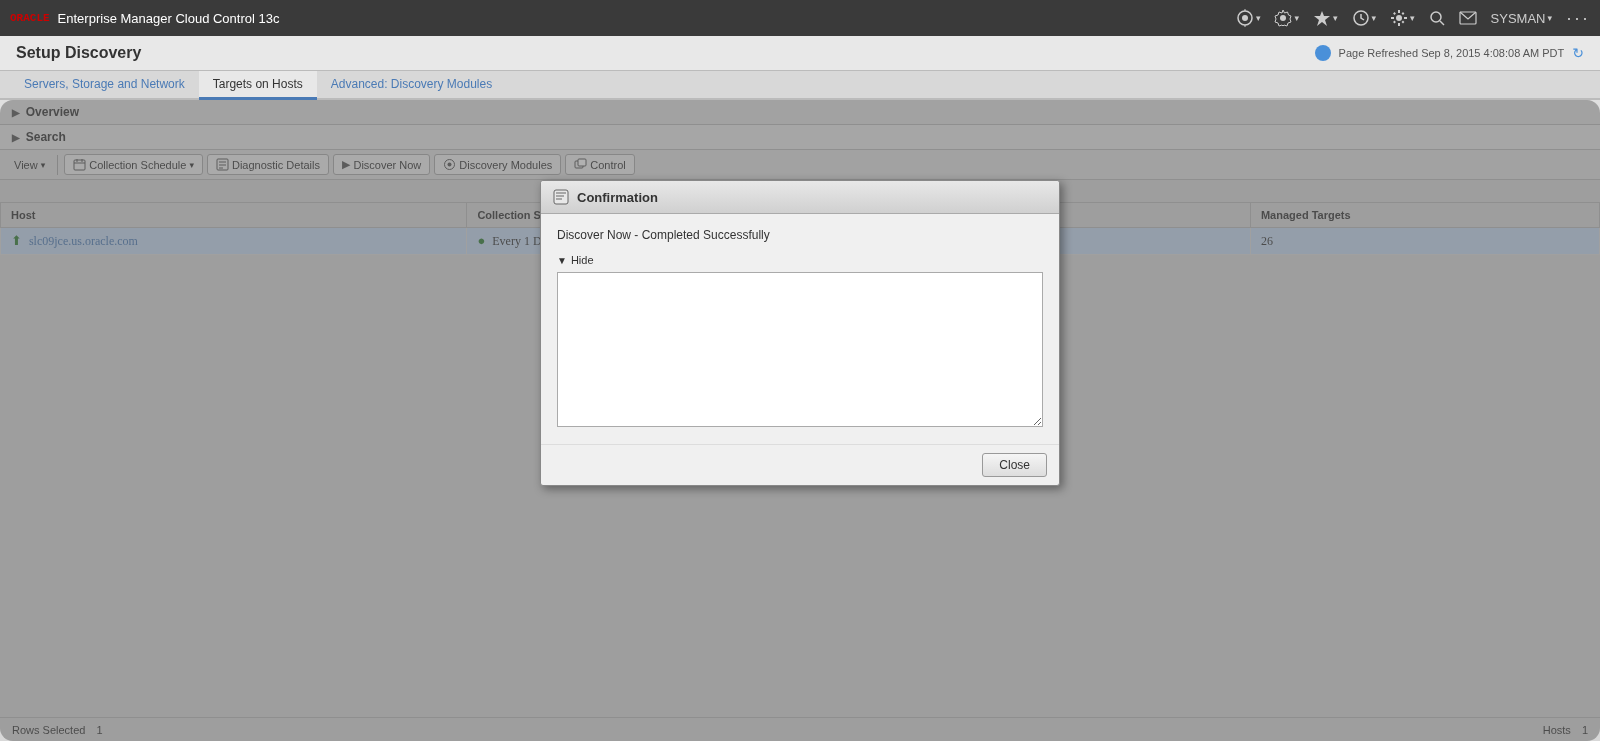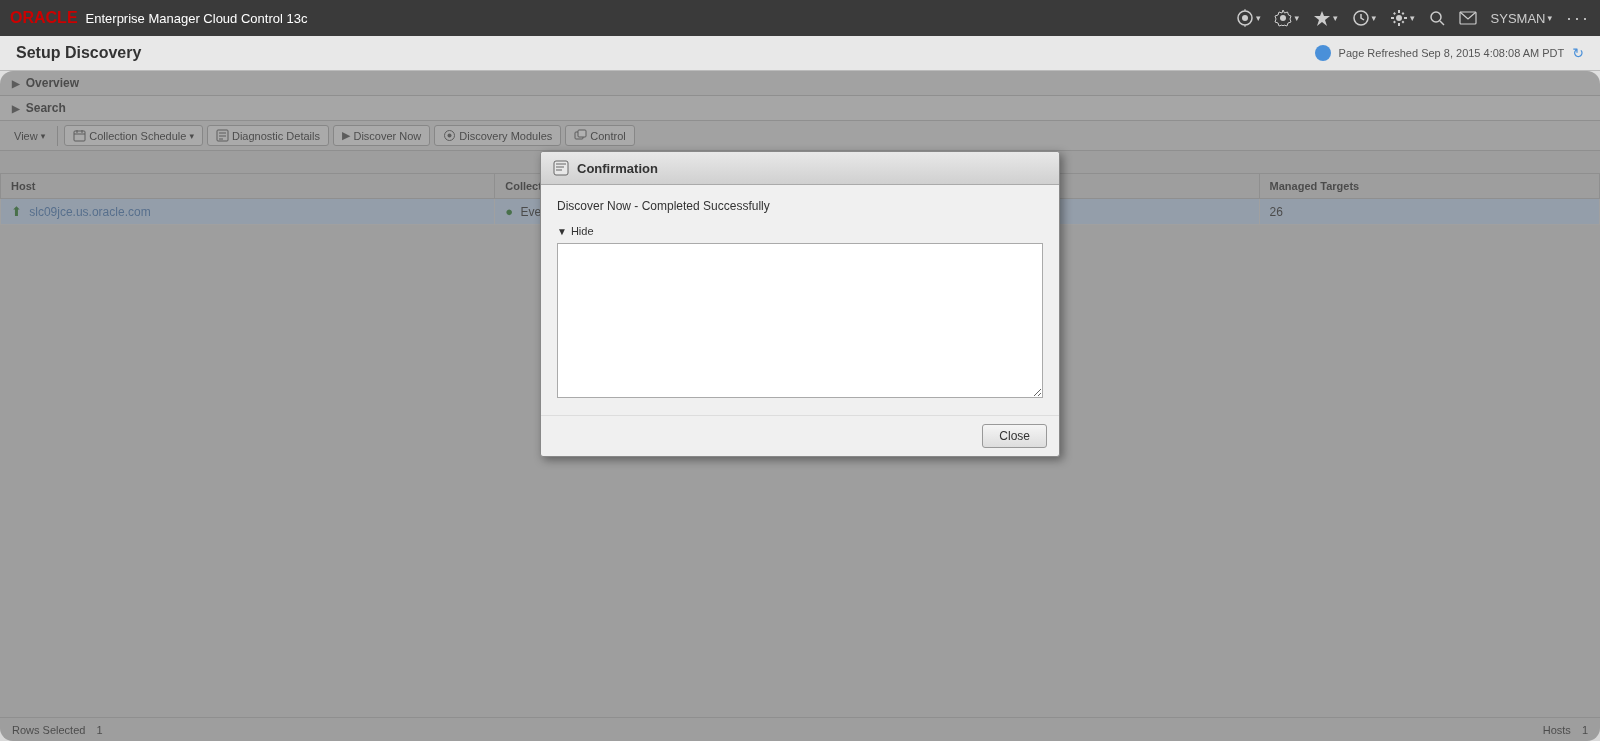--- a/index.html
+++ b/index.html
@@ -18,21 +18,21 @@
     .topbar-left {
       display: flex;
       align-items: center;
       gap: 8px;
     }
     .oracle-logo {
       display: flex;
       align-items: center;
       gap: 4px;
     }
-    .oracle-text-oracle { color: #cc0000; font-weight: bold; font-size: 16px; }
+    .oracle-text-oracle { color: #cc0000; font-weight: bold; font-size: 11px; font-family: Liberation Mono, monospace; }
     .topbar-right {
       display: flex;
       align-items: center;
       gap: 14px;
       font-size: 13px;
       color: #ccc;
     }
     .topbar-icon { cursor: pointer; display: flex; align-items: center; gap: 2px; }
     .topbar-icon svg { fill: #ccc; }
     .topbar-username { color: #ccc; cursor: pointer; }
@@ -175,20 +175,21 @@
       text-align: left;
       border: 1px solid #bbb;
       font-weight: bold;
       font-size: 11px;
       color: #333;
     }
     .data-table td {
       padding: 5px 10px;
       border: 1px solid #ddd;
       vertical-align: middle;
+      font-family: Liberation Serif, serif;
     }
     .data-table tr.selected td { background: #c5d9f0; }
     .host-link { color: #4a7ab5; text-decoration: none; cursor: pointer; }
     .table-container { overflow-x: auto; background: #fff; margin-top: 22px; }
 
     
     .status-bar {
       position: absolute;
       bottom: 0;
       left: 0;
@@ -356,20 +357,25 @@
 
   <div class="page-header">
     <h1 class="page-title">Setup Discovery</h1>
     <div class="page-header-right">
       <span class="refresh-circle"></span>
       <span>Page Refreshed Sep 8, 2015 4:08:08 AM PDT</span>
       <span class="refresh-icon">↻</span>
     </div>
   </div>
 
+  <div class="tab-bar">
+    <a class="tab">Servers, Storage and Network</a>
+    <a class="tab active">Targets on Hosts</a>
+    <a class="tab">Advanced: Discovery Modules</a>
+  </div>
 
   <div class="content-panel">
 
     <div class="section-header">
       <span class="section-triangle">▶</span>
       <span>Overview</span>
     </div>
 
     <div class="search-section">
       <span class="section-triangle">▶</span>

